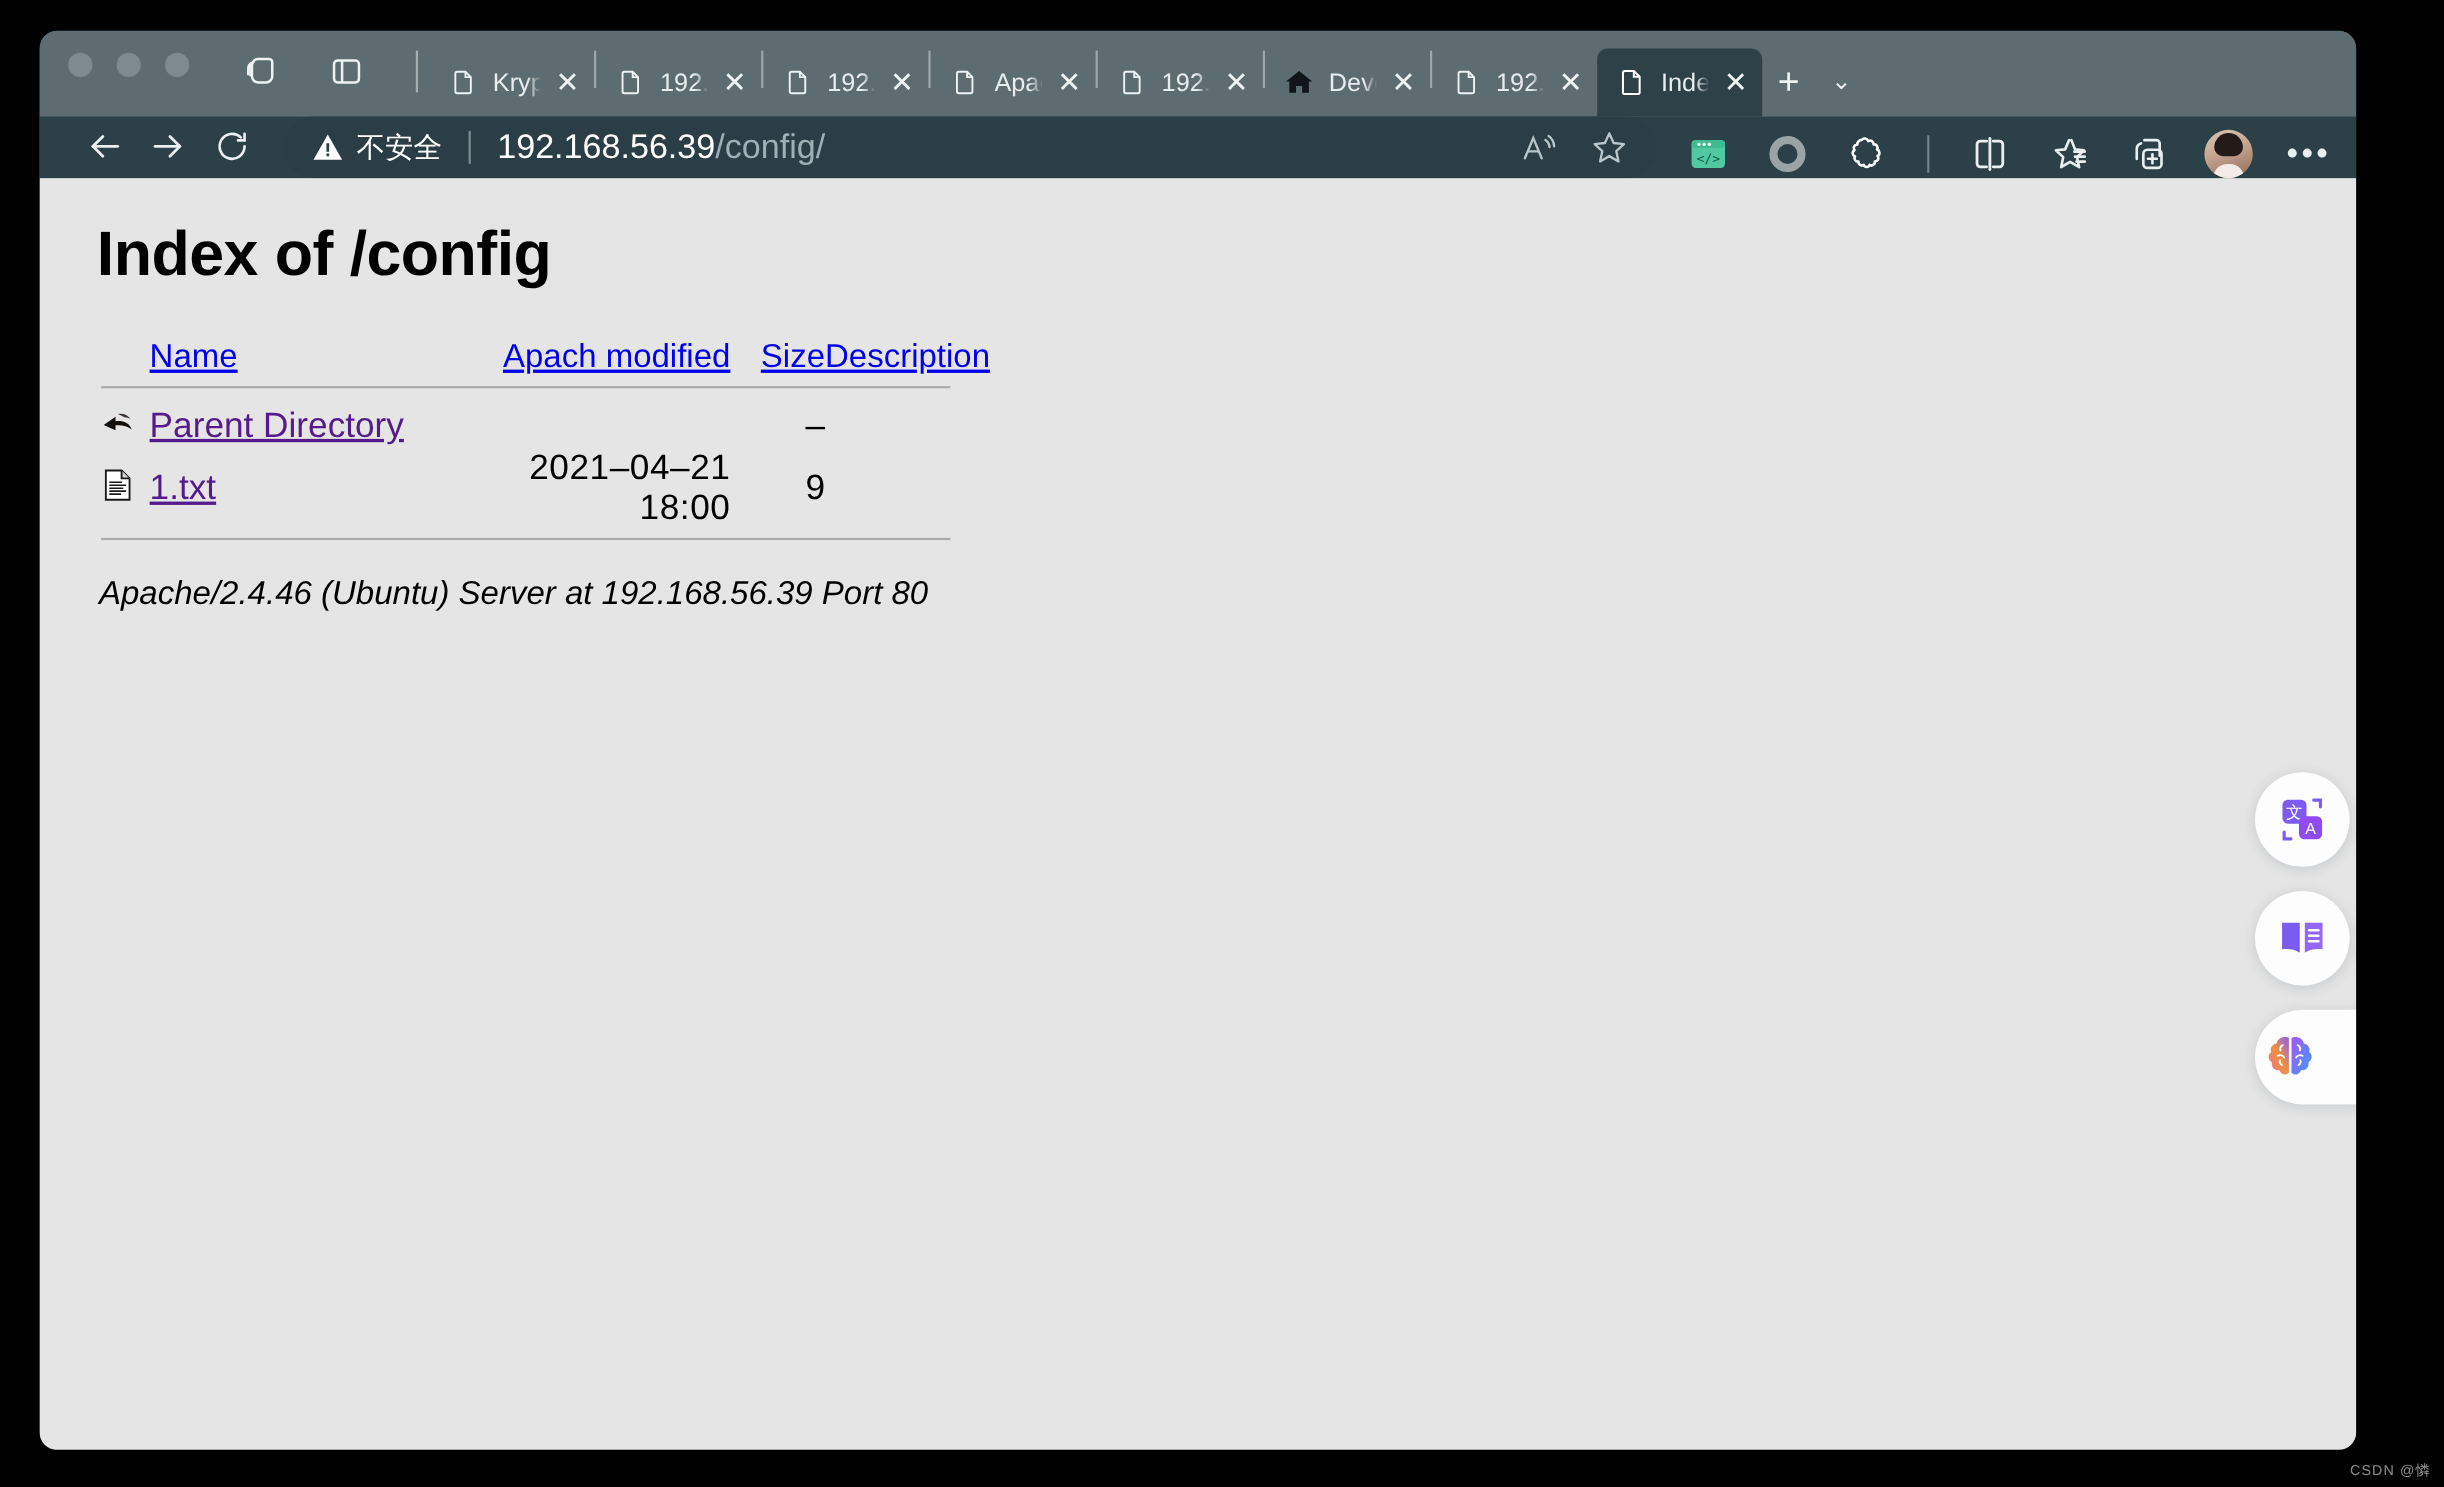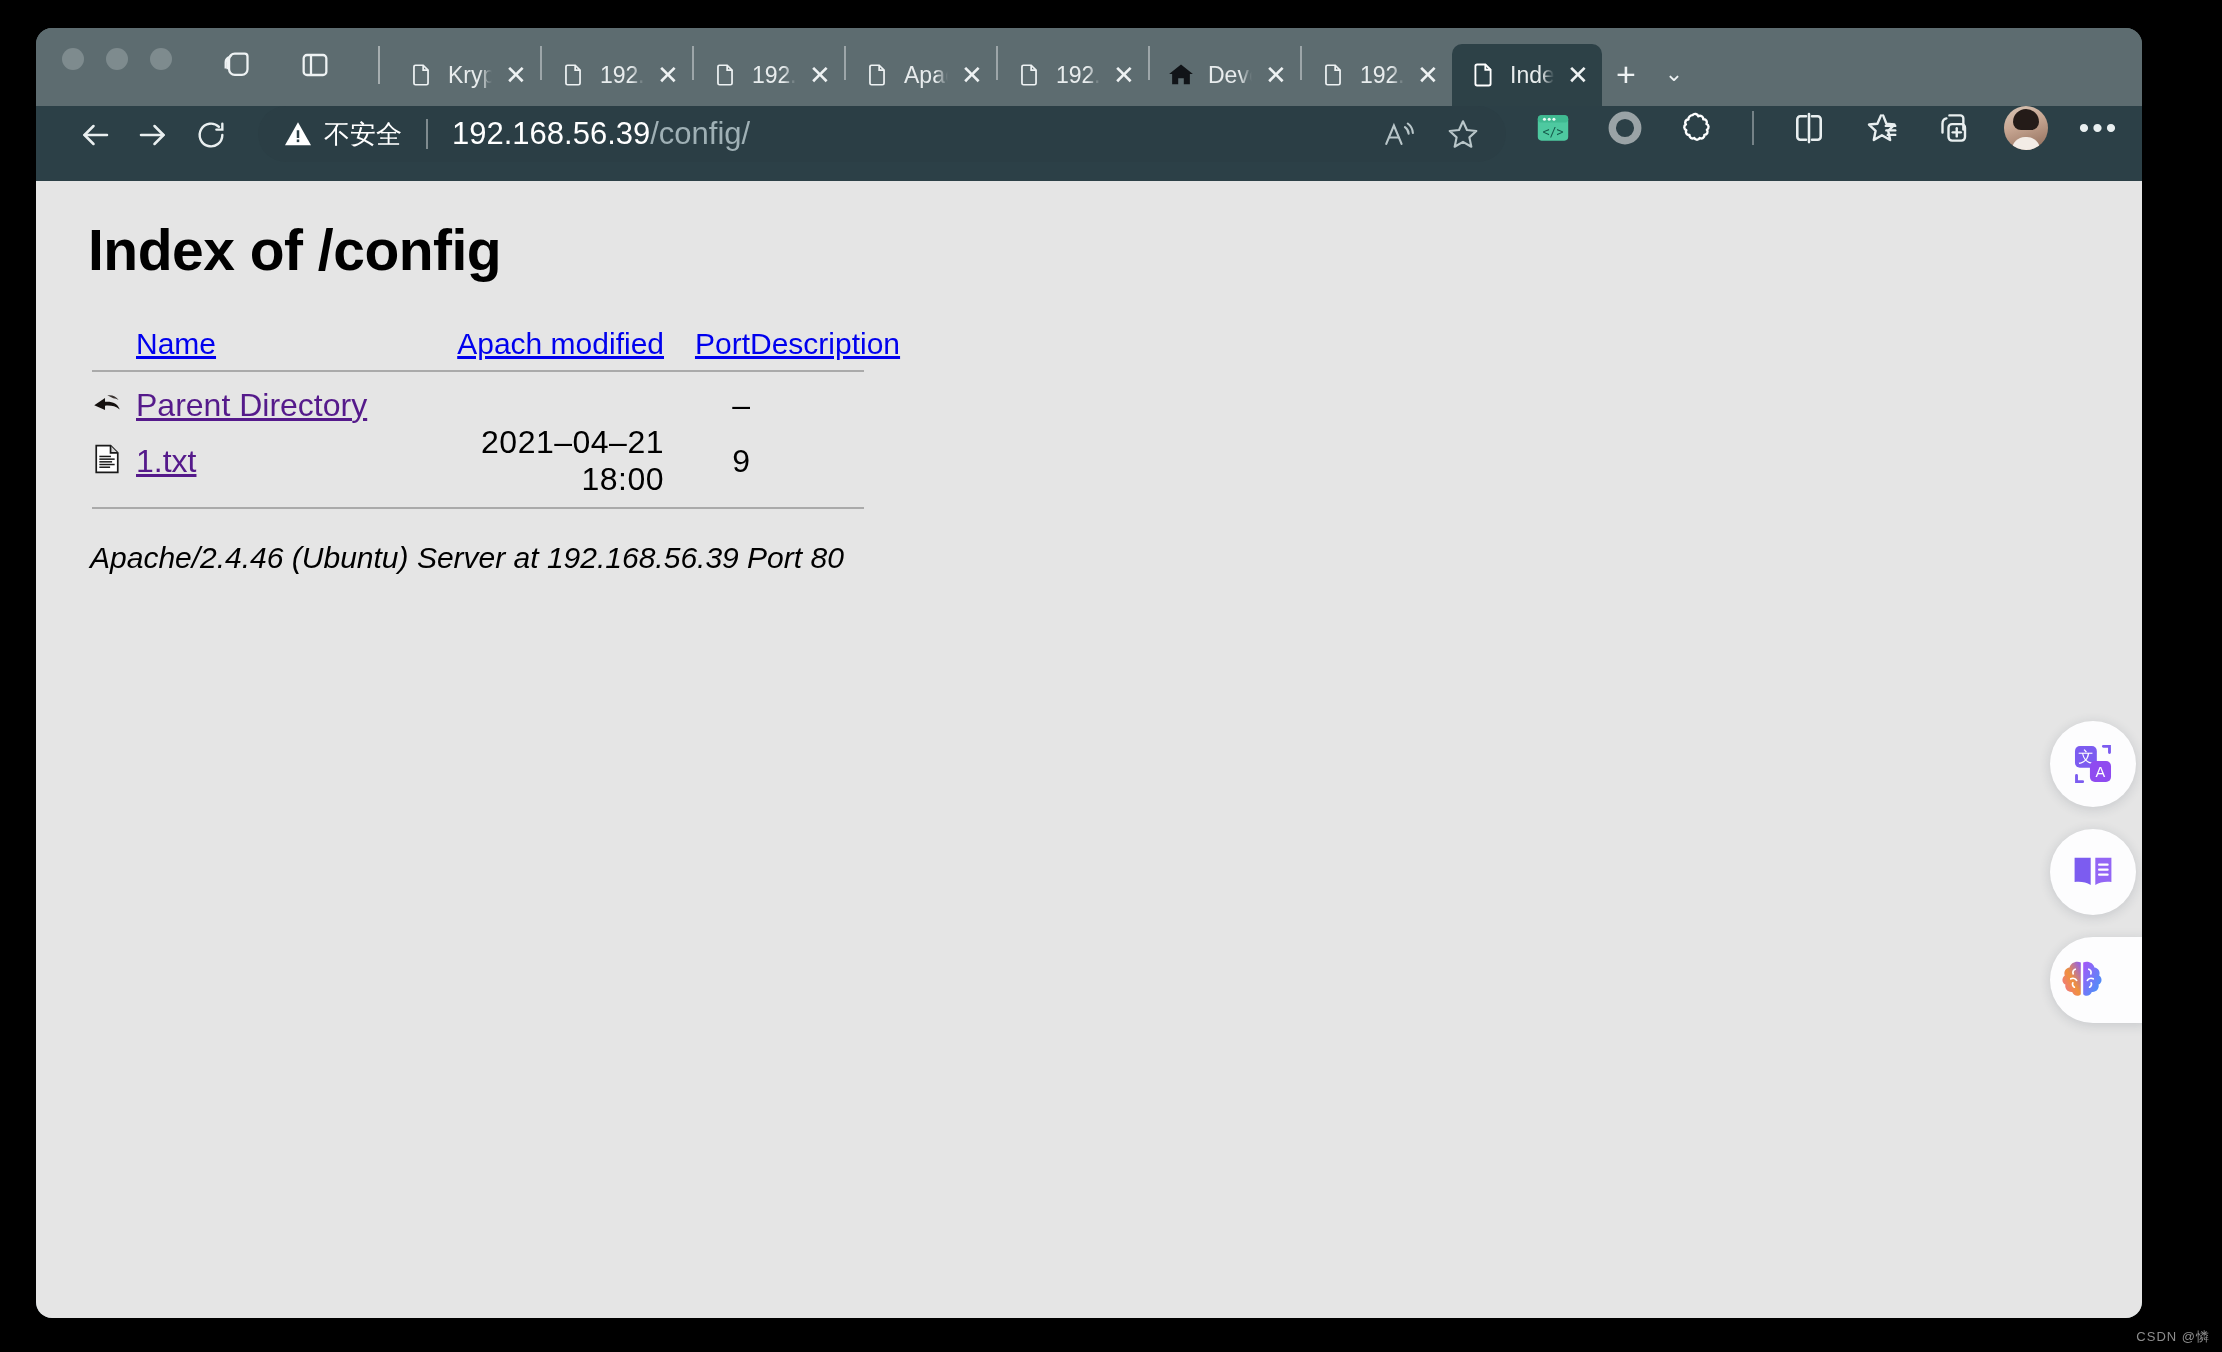--- a/index.html
+++ b/index.html
@@ -102,24 +102,24 @@
     width: 48px; height: 56px;
     display: flex; align-items: center; justify-content: center;
     color: #eef2f3;
     font-size: 34px;
     margin-bottom: 4px;
   }
   .tab-listbtn { font-size: 22px; }
 
   
   .toolbar {
-    height: 75px;
+    height: 56px;
     background: #2c4047;
     display: flex;
-    align-items: flex-start;
+    align-items: flex-end;
     padding: 0 22px 0 30px;
     flex: 0 0 auto;
   }
   .nav-btn {
     width: 58px; height: 58px;
     display: flex; align-items: center; justify-content: center;
     color: #e9eff0;
     flex: 0 0 58px;
   }
   .omnibox {
@@ -543,21 +543,21 @@
         <thead>
           <tr>
             <th class="col-head"></th>
             <th class="col-head th-name">
               <a href="#" class="hdr-link">Name</a>
             </th>
             <th class="col-head th-mod">
               <a href="#" class="hdr-link">Apach modified</a>
             </th>
             <th class="col-head th-size">
-              <a href="#" class="hdr-link">Port</a>
+              <a href="#" class="hdr-link">Size</a>
             </th>
             <th class="col-head th-desc">
               <a href="#" class="hdr-link">Description</a>
             </th>
           </tr>
           <tr class="rule">
             <td colspan="5">
                 <hr class="sep">
               </td>
           </tr>

